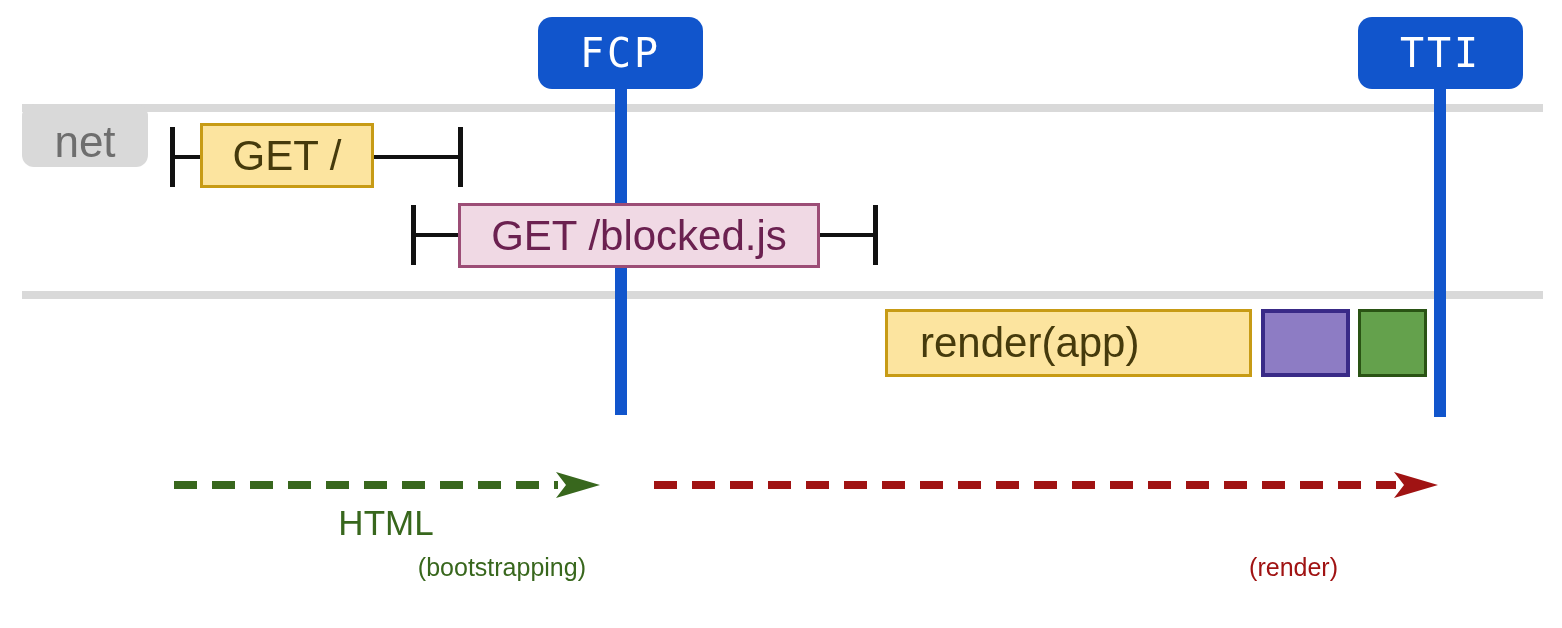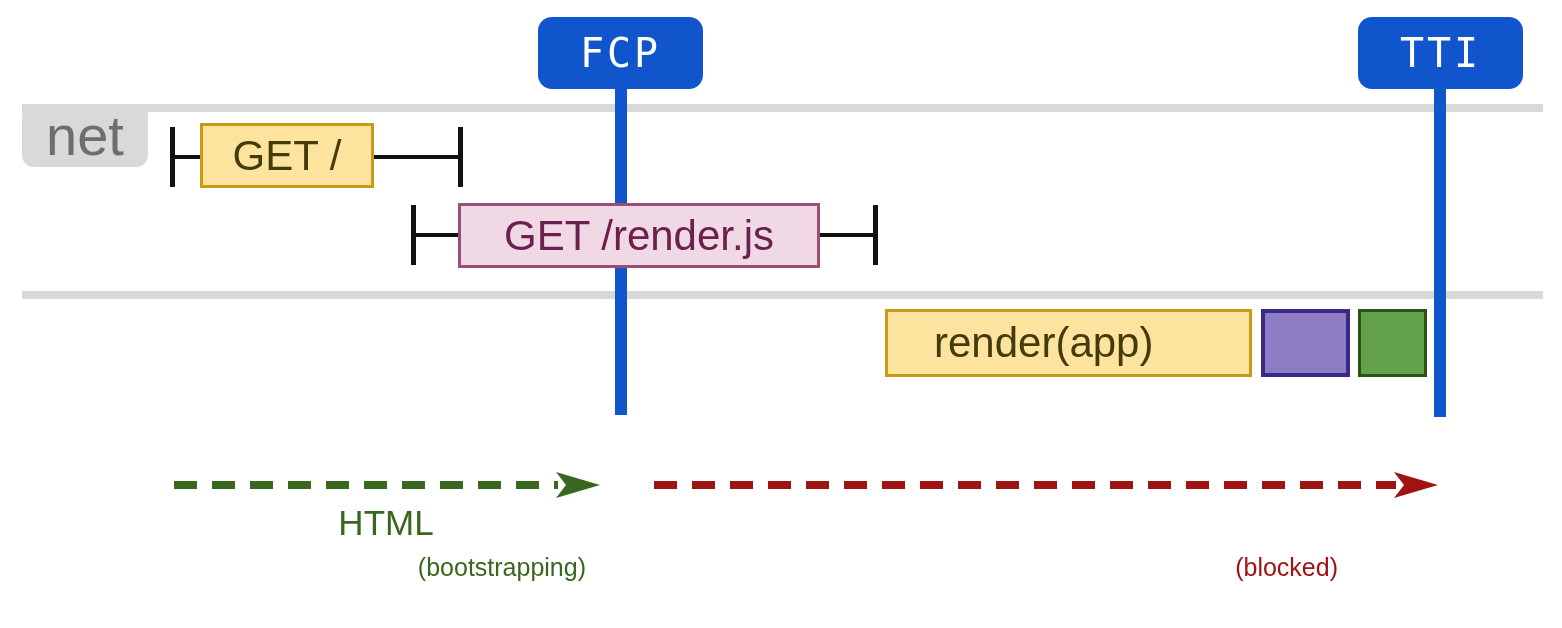--- a/index.html
+++ b/index.html
@@ -10,36 +10,36 @@
     --green-fill:#64a14c; --green-border:#2a5314;
     --whisker:#111111; --arrow-green:#38671d; --arrow-red:#a01313;
   }
   html,body{margin:0;padding:0;background:#fff;}
   #stage{position:relative;width:1562px;height:628px;background:#fff;overflow:hidden;
          font-family:"Liberation Sans", sans-serif;}
   .abs{position:absolute;}
 
   .lane-line{background:var(--lane-gray);height:8px;}
   .lane-label{background:var(--lane-gray);border-radius:12px;color:var(--lane-text);
-    display:flex;align-items:center;justify-content:center;font-size:56px;}
+    display:flex;align-items:flex-end;justify-content:center;font-size:44px;}
 
   .marker-line{background:var(--blue);width:12px;}
   .badge{background:var(--blue);border-radius:14px;color:#fff;
     display:flex;align-items:center;justify-content:center;
     font-family:"DejaVu Sans Mono", monospace;font-weight:normal;font-size:40px;letter-spacing:3px;}
 
   .whisker{background:var(--whisker);width:5px;}
   .conn{background:var(--whisker);height:4px;}
 
   .bar{display:flex;align-items:center;justify-content:center;font-size:42px;box-sizing:border-box;}
   .bar.yellow{background:var(--yellow-fill);border:3px solid var(--yellow-border);color:var(--yellow-text);}
   .bar.pink{background:var(--pink-fill);border:3px solid var(--pink-border);color:var(--pink-text);}
   .bar.purple{background:var(--purple-fill);border:4px solid var(--purple-border);}
   .bar.green{background:var(--green-fill);border:3px solid var(--green-border);}
-  .bar.left-text{justify-content:flex-start;padding-left:46px;}
+  .bar.left-text{justify-content:flex-start;padding-left:32px;}
 
   .arrow-dash{stroke-width:8;fill:none;stroke-dasharray:23 15;}
   .arrow-dash.g{stroke:var(--arrow-green);}
   .arrow-dash.r{stroke:var(--arrow-red);}
   .dart.g{fill:var(--arrow-green);}
   .dart.r{fill:var(--arrow-red);}
 
   .phase-label{text-align:center;font-size:35px;}
   .phase-sublabel{text-align:right;font-size:25px;}
   .green-text{color:var(--arrow-green);}
@@ -71,21 +71,21 @@
   <div class="abs conn" style="left:175px;top:155px;width:25px;"></div>
   <div class="abs bar yellow" style="left:200px;top:123px;width:174px;height:65px;">
     <span>GET /</span>
   </div>
   <div class="abs conn" style="left:374px;top:155px;width:84px;"></div>
   <div class="abs whisker" style="left:458px;top:127px;height:60px;"></div>
 
   <div class="abs whisker" style="left:411px;top:205px;height:60px;"></div>
   <div class="abs conn" style="left:416px;top:233px;width:42px;"></div>
   <div class="abs bar pink" style="left:458px;top:203px;width:362px;height:65px;">
-    <span>GET /render.js</span>
+    <span>GET /blocked.js</span>
   </div>
   <div class="abs conn" style="left:820px;top:233px;width:53px;"></div>
   <div class="abs whisker" style="left:873px;top:205px;height:60px;"></div>
 
   <div class="abs bar yellow left-text" style="left:885px;top:309px;width:367px;height:68px;">
     <span>render(app)</span>
   </div>
   <div class="abs bar purple" style="left:1261px;top:309px;width:89px;height:68px;">
     <span></span>
   </div>
@@ -98,15 +98,15 @@
     <polygon class="dart g" points="386,2 430,15 386,28 396,15"></polygon>
   </svg>
   <svg class="abs" style="left:650px;top:470px;" width="790" height="30" viewBox="0 0 790 30">
     <line class="arrow-dash r" x1="4" y1="15" x2="746" y2="15"></line>
     <polygon class="dart r" points="744,2 788,15 744,28 754,15"></polygon>
   </svg>
 
   <div class="abs phase-label green-text" style="left:186px;top:503px;width:400px;">HTML</div>
   <div class="abs phase-sublabel green-text" style="left:186px;top:553px;width:400px;">(bootstrapping)</div>
 
-  <div class="abs phase-sublabel red-text" style="left:738px;top:553px;width:600px;">(blocked)</div>
+  <div class="abs phase-sublabel red-text" style="left:738px;top:553px;width:600px;">(render)</div>
 
 </div>
 
 </body></html>

